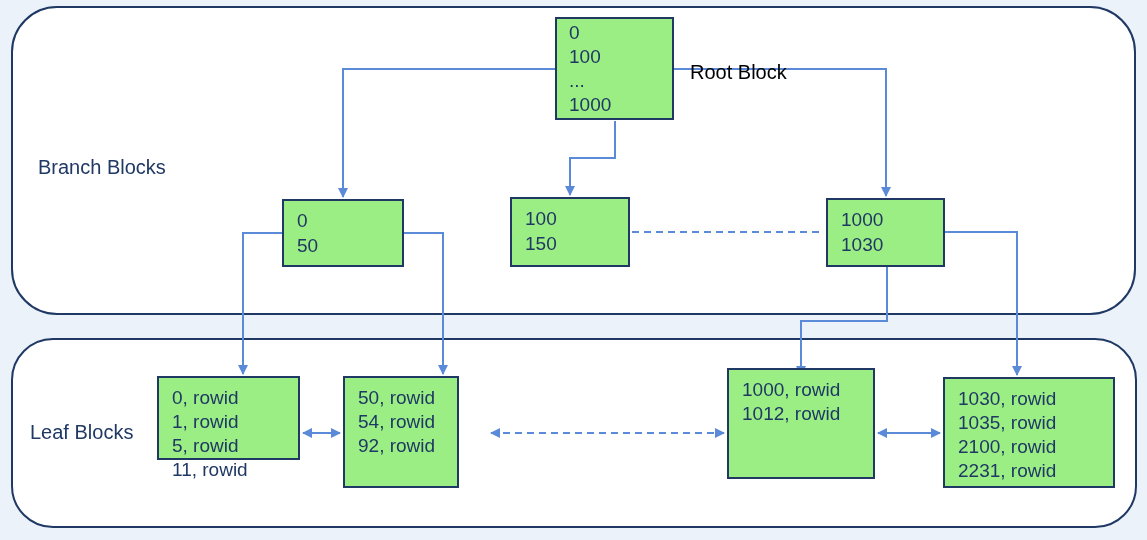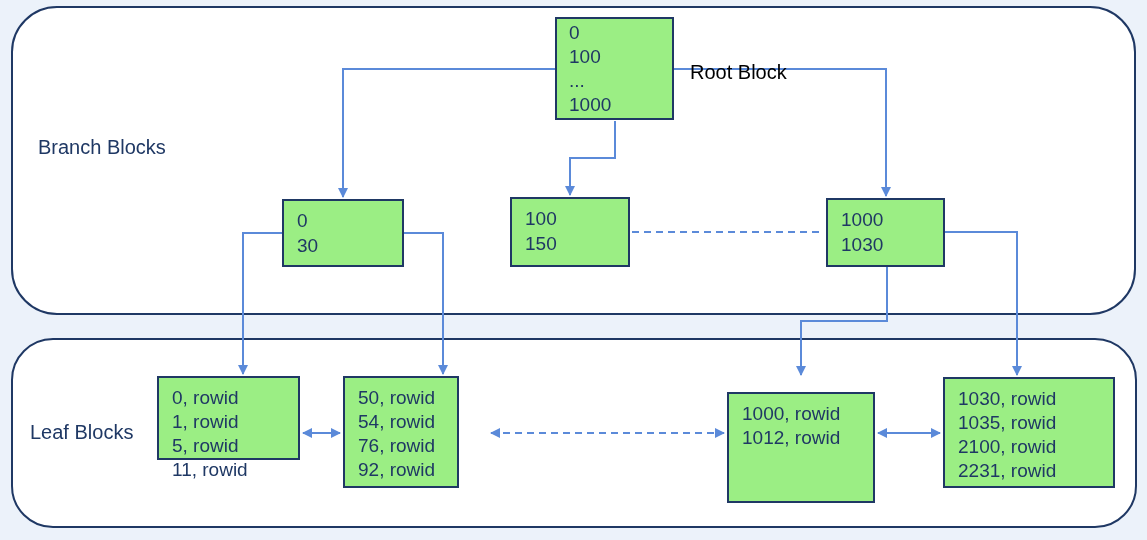--- a/index.html
+++ b/index.html
@@ -46,25 +46,25 @@
   .root-block .entry{line-height:24px;}
   .branch-block .entry{line-height:25px;}
   .branch-block{padding:7px 0 0 13px;}
   .branch-1{left:282px;top:199px;width:122px;height:68px;}
   .branch-2{left:510px;top:197px;width:120px;height:70px;}
   .branch-3{left:826px;top:198px;width:119px;height:69px;}
   .leaf-block{padding:8px 0 0 13px;}
   .leaf-block .entry{line-height:24px;}
   .leaf-1{left:157px;top:376px;width:143px;height:84px;}
   .leaf-2{left:343px;top:376px;width:116px;height:112px;}
-  .leaf-3{left:727px;top:392px;width:148px;height:111px;}
+  .leaf-3{left:727px;top:368px;width:148px;height:111px;}
   .leaf-4{left:943px;top:377px;width:172px;height:111px;}
   .label{position:absolute;font-size:20px;white-space:nowrap;}
   .label-root{left:690px;top:33px;color:var(--label-black);margin-top:28px;}
-  .label-branch{left:38px;top:136px;color:var(--label-navy);}
+  .label-branch{left:38px;top:156px;color:var(--label-navy);}
   .label-leaf{left:30px;top:421px;color:var(--label-navy);}
 </style>
 </head>
 <body>
 
 <div class="canvas">
 
   <div class="container branch-container"></div>
   <div class="container leaf-container"></div>
 
@@ -89,41 +89,40 @@
 
   <div class="block root-block">
     <div class="entry">0</div>
     <div class="entry">100</div>
     <div class="entry">...</div>
     <div class="entry">1000</div>
   </div>
 
   <div class="block branch-block branch-1">
     <div class="entry">0</div>
-    <div class="entry">30</div>
+    <div class="entry">50</div>
   </div>
   <div class="block branch-block branch-2">
     <div class="entry">100</div>
     <div class="entry">150</div>
   </div>
   <div class="block branch-block branch-3">
     <div class="entry">1000</div>
     <div class="entry">1030</div>
   </div>
 
   <div class="block leaf-block leaf-1">
     <div class="entry">0, rowid</div>
     <div class="entry">1, rowid</div>
     <div class="entry">5, rowid</div>
     <div class="entry">11, rowid</div>
   </div>
   <div class="block leaf-block leaf-2">
     <div class="entry">50, rowid</div>
     <div class="entry">54, rowid</div>
-    <div class="entry">76, rowid</div>
     <div class="entry">92, rowid</div>
   </div>
   <div class="block leaf-block leaf-3">
     <div class="entry">1000, rowid</div>
     <div class="entry">1012, rowid</div>
   </div>
   <div class="block leaf-block leaf-4">
     <div class="entry">1030, rowid</div>
     <div class="entry">1035, rowid</div>
     <div class="entry">2100, rowid</div>

